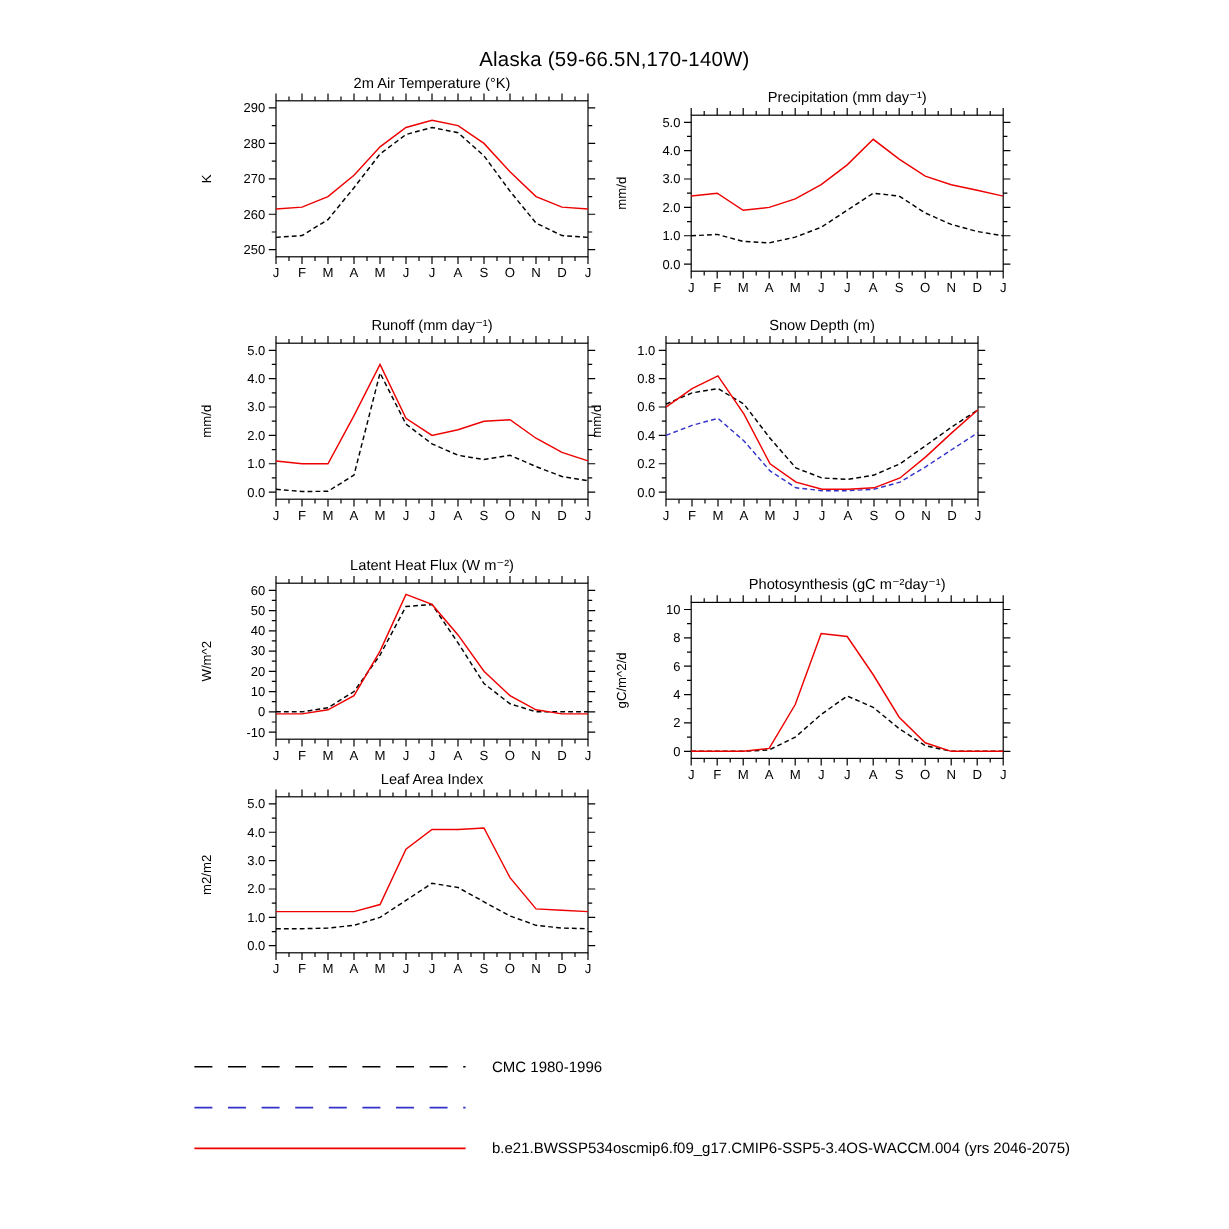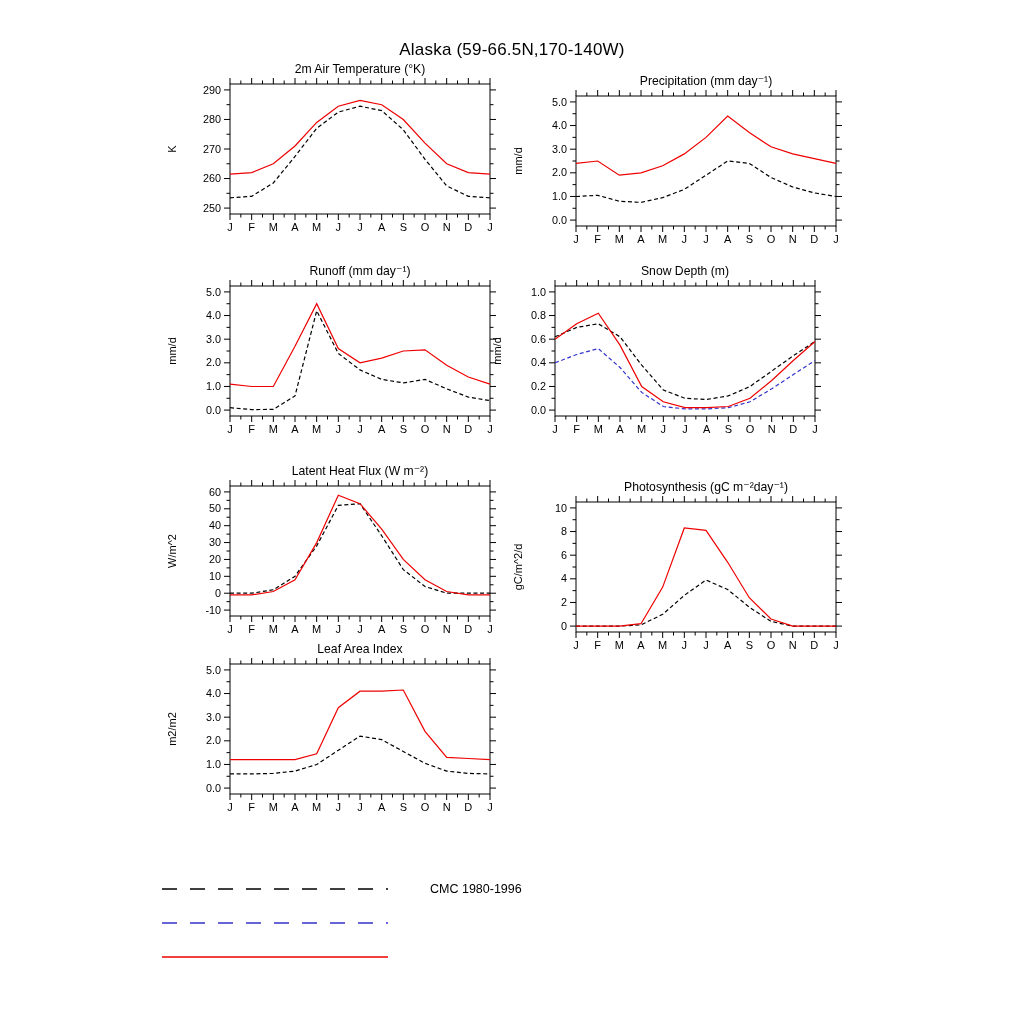--- a/index.html
+++ b/index.html
@@ -11,21 +11,21 @@
   .panel{position:absolute;width:340px;height:186px;}
   .panel svg{display:block;}
   .p0{left:160px;top:60px;}
   .p1{left:506px;top:72px;}
   .p2{left:160px;top:262px;text-align:center;}
   .p3{left:485px;top:262px;}
   .p4{left:160px;top:462px;}
   .p5{left:506px;top:478px;}
   .p6{left:160px;top:640px;}
   .legend{position:absolute;left:160px;top:872px;}
-  .legend-row{display:flex;align-items:center;height:34px;gap:20px;}
+  .legend-row{display:flex;align-items:center;height:34px;}
   .legend-line{width:230px;height:12px;margin-right:20px;flex:0 0 auto;}
   .legend-label{font-size:12.5px;white-space:nowrap;}
   svg text{font-family:"Liberation Sans","DejaVu Sans",sans-serif;fill:#000;}
 </style>
 </head>
 <body>
 
 <div class="figure">
 
   <div class="main-title">Alaska (59-66.5N,170-140W)</div>
@@ -760,16 +760,17 @@
     </div>
     <div class="legend-row">
       <svg class="legend-line" viewBox="0 0 230 12">
           <line x1="2" y1="6" x2="228" y2="6" stroke="#3333cc" stroke-width="1.3" stroke-dasharray="15 13"></line>
         </svg>
     </div>
     <div class="legend-row">
       <svg class="legend-line" viewBox="0 0 230 12">
           <line x1="2" y1="6" x2="228" y2="6" stroke="#ee0000" stroke-width="1.3"></line>
         </svg>
+      <span class="legend-label">b.e21.BWSSP534oscmip6.f09_g17.CMIP6-SSP5-3.4OS-WACCM.004 (yrs 2046-2075)</span>
     </div>
   </div>
 
 </div>
 
 </body></html>

